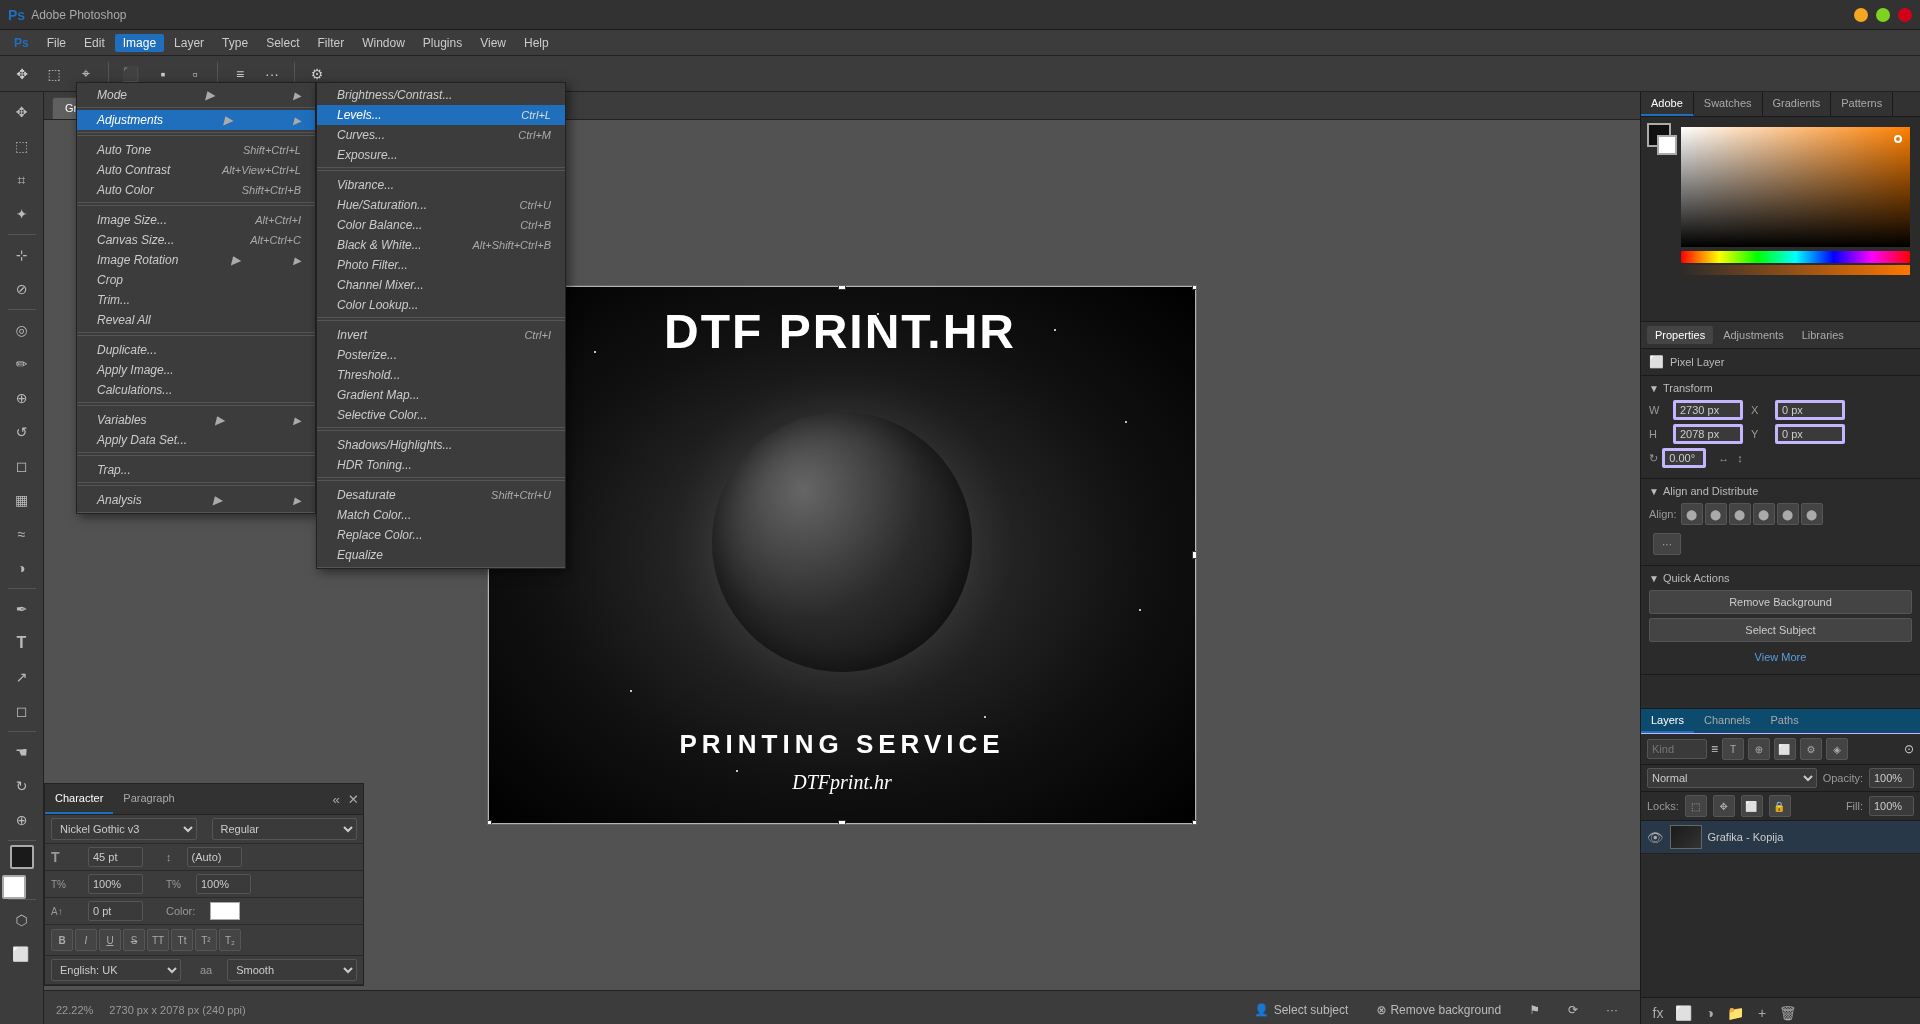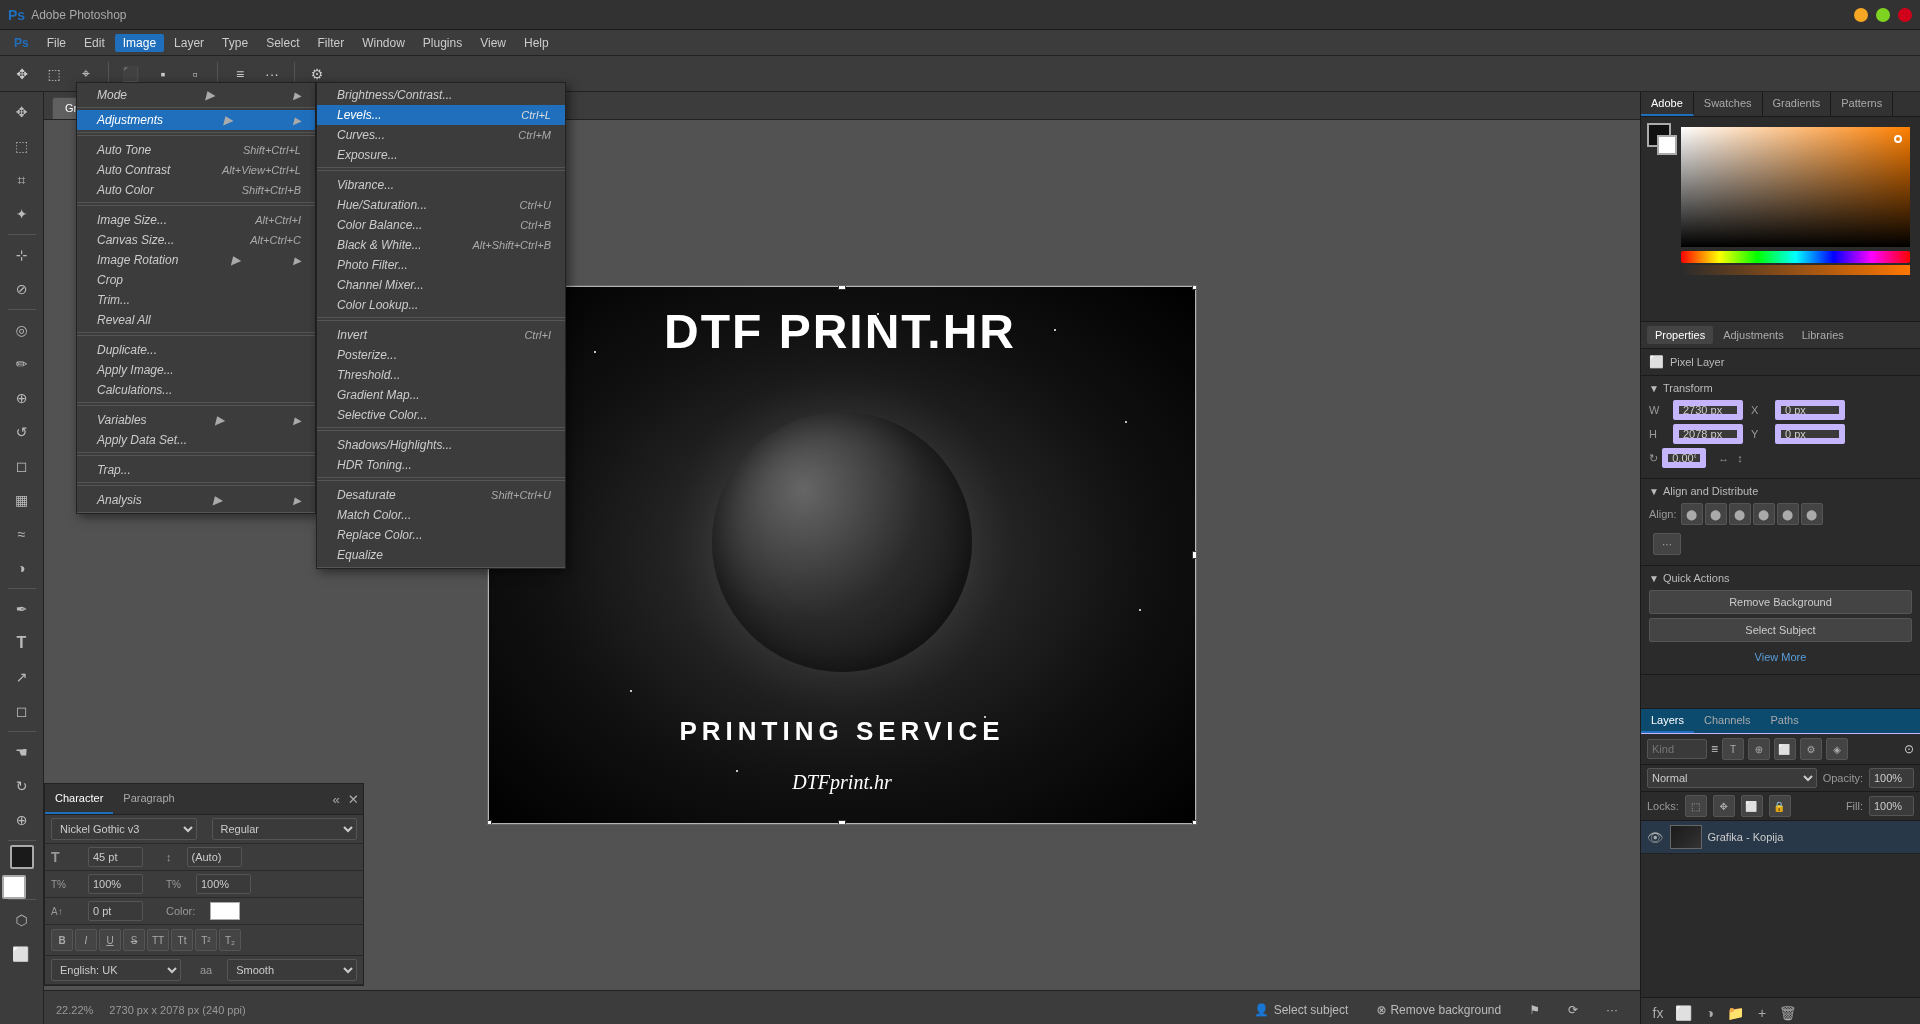--- a/index.html
+++ b/index.html
@@ -318,21 +318,21 @@
       display: flex;
       align-items: center;
       margin-bottom: 4px;
       gap: 4px;
     }
     .prop-label { font-size: 11px; color: #999; width: 20px; }
     .prop-input {
       width: 70px;
       height: 20px;
       background: #3a3a3a;
-      border: 6px solid #c4b5fd;
+      border: 3px solid #c4b5fd;
       color: #ccc;
       font-size: 11px;
       padding: 0 4px;
       border-radius: 2px;
     }
 
     .align-buttons { display: flex; gap: 2px; flex-wrap: wrap; }
     .align-btn {
       width: 22px; height: 22px;
       background: #444;
@@ -626,21 +626,21 @@
           <div class="star" style="left:5%;top:40%;"></div>
           <div class="star" style="left:92%;top:60%;"></div>
           <div class="star" style="left:20%;top:75%;"></div>
           <div class="star" style="left:70%;top:80%;"></div>
           <div class="star" style="left:35%;top:90%;"></div>
 
           <div class="canvas-planet"></div>
 
           <div class="canvas-title" style="font-size:48px;top:18px;">DTF PRINT.HR</div>
 
-          <div class="canvas-subtitle" style="font-size:26px;letter-spacing:5px;bottom:77px;">PRINTING SERVICE</div>
+          <div class="canvas-subtitle" style="font-size:26px;letter-spacing:5px;bottom:64px;">PRINTING SERVICE</div>
 
           <div class="canvas-url" style="bottom:30px;font-size:20px;font-style:italic;">DTFprint.hr</div>
 
           <div class="sel-border"></div>
           <div class="sel-handle" style="top:-4px;left:-4px;"></div>
           <div class="sel-handle" style="top:-4px;left:50%;transform:translateX(-50%);"></div>
           <div class="sel-handle" style="top:-4px;right:-4px;"></div>
           <div class="sel-handle" style="top:50%;left:-4px;transform:translateY(-50%);"></div>
           <div class="sel-handle" style="top:50%;right:-4px;transform:translateY(-50%);"></div>
           <div class="sel-handle" style="bottom:-4px;left:-4px;"></div>

